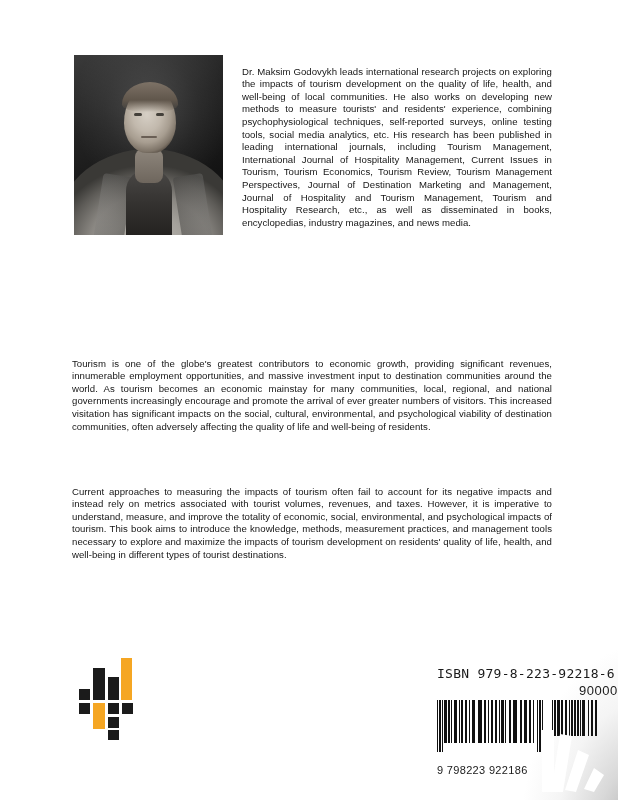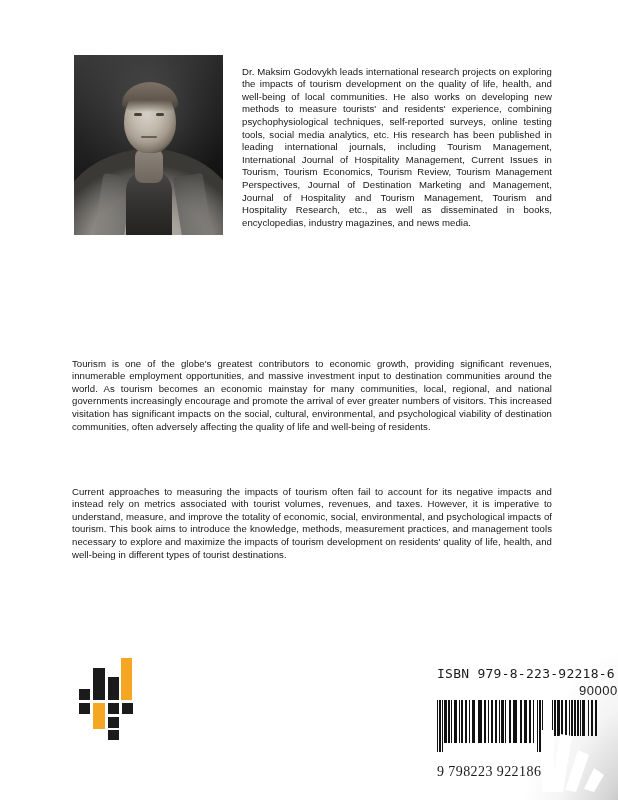--- a/index.html
+++ b/index.html
@@ -235,22 +235,22 @@
     position: absolute;
     top: 0;
     bottom: 0;
     background: #111111;
   }
   #barcode-digits {
     position: absolute;
     left: 437px;
     top: 752px;
     width: 112px;
-    font-family: Liberation Serif, serif;
-    font-size: 14px;
+    font-family: Liberation Sans, sans-serif;
+    font-size: 11px;
     letter-spacing: 0.03em;
     color: #1a1a1a;
     white-space: nowrap;
     margin-top: 12px;
   }
 
   
   #corner-mark {
     position: absolute;
     right: 6px;

